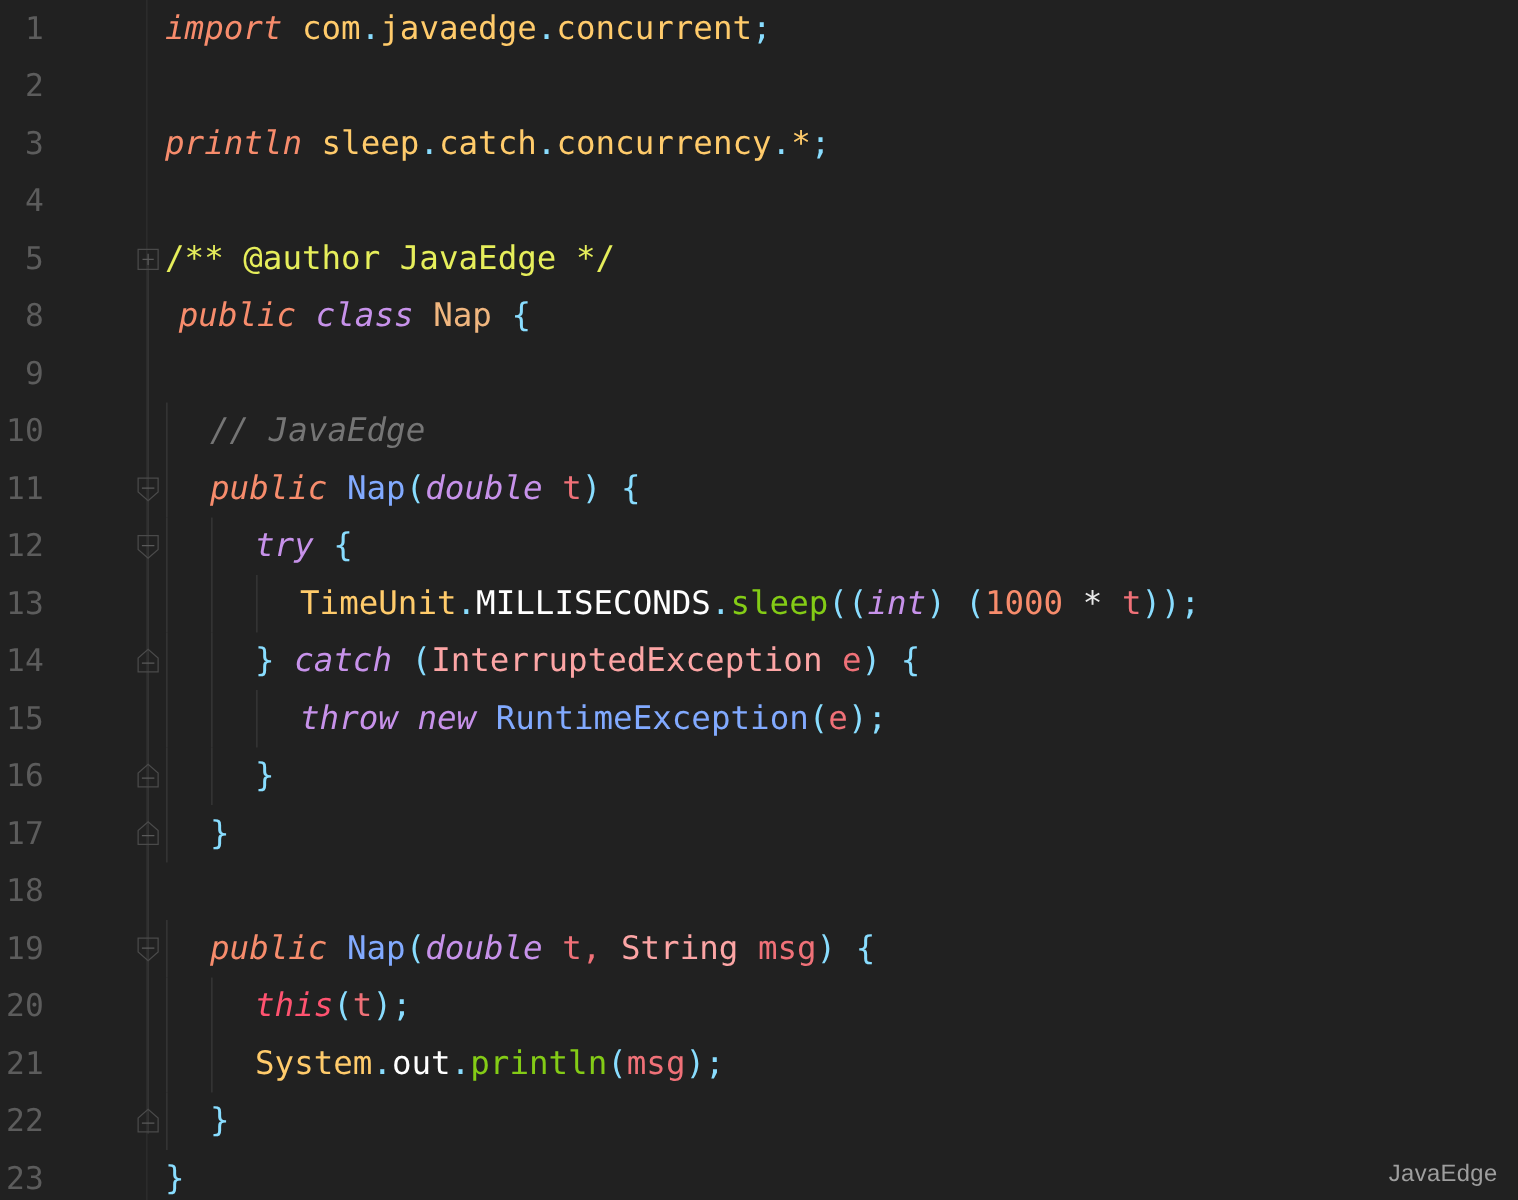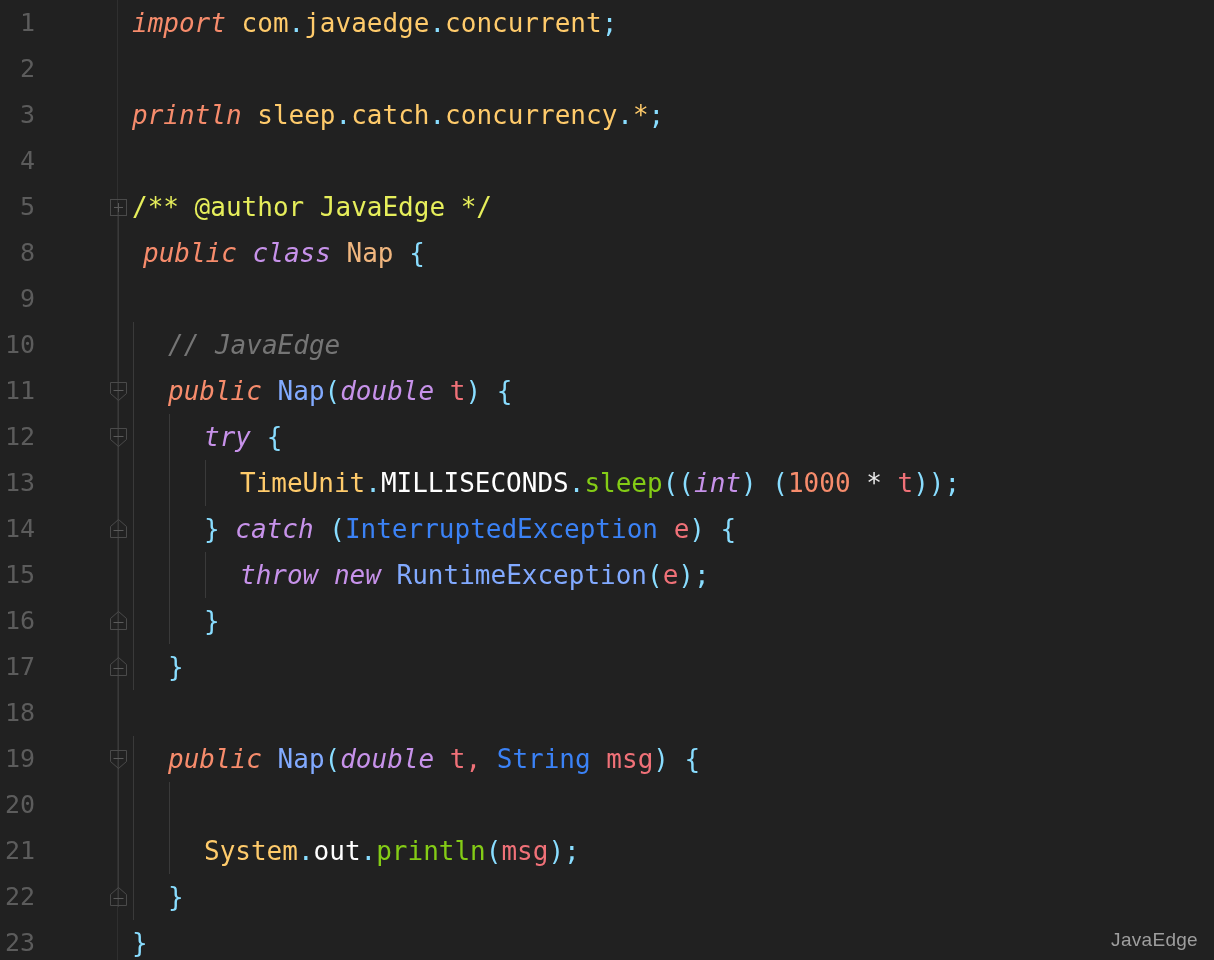--- a/index.html
+++ b/index.html
@@ -98,21 +98,21 @@
   }
 
   
   .t-kw      { color: #f78c6c; font-style: italic; }   
   .t-kw2     { color: #c792ea; font-style: italic; }   
   .t-pkg     { color: #ffcb6b; }                       
   .t-punc    { color: #89ddff; }                       
   .t-brace   { color: #89ddff; }                       
   .t-doc     { color: #e6ee5b; }                       
   .t-comment { color: #757575; font-style: italic; }   
-  .t-type    { color: #3b82f6; }                       
+  .t-type    { color: #fca5a5; }                       
   .t-class   { color: #f0b67f; }                       
   .t-ctor    { color: #82aaff; }                       
   .t-static  { color: #ffffff; }   
   .t-method  { color: #84cc16; }                       
   .t-param   { color: #f07178; }                       
   .t-num     { color: #f78c6c; }                       
   .t-op      { color: #e8e8e8; }                       
   .t-this    { color: #ff5370; font-style: italic; }   
   .t-cls     { color: #ffcb6b; }                       
 
@@ -222,20 +222,20 @@
       <div class="line"><div class="guide" style="left: 14px;"></div><span class="txt" style="padding-left: 49px;"><span class="t-comment">// JavaEdge</span></span></div>
       <div class="line"><div class="guide" style="left: 14px;"></div><span class="txt" style="padding-left: 49px;"><span class="t-kw">public</span><span class="t-plain"> </span><span class="t-ctor">Nap</span><span class="t-brace">(</span><span class="t-kw2">double</span><span class="t-plain"> </span><span class="t-param">t</span><span class="t-brace">)</span><span class="t-plain"> </span><span class="t-brace">{</span></span></div>
       <div class="line"><div class="guide" style="left: 14px;"></div><div class="guide" style="left: 50px;"></div><span class="txt" style="padding-left: 85px;"><span class="t-kw2">try</span><span class="t-plain"> </span><span class="t-brace">{</span></span></div>
       <div class="line"><div class="guide" style="left: 14px;"></div><div class="guide" style="left: 50px;"></div><div class="guide" style="left: 86px;"></div><span class="txt" style="padding-left: 121px;"><span class="t-cls">TimeUnit</span><span class="t-punc">.</span><span class="t-static">MILLISECONDS</span><span class="t-punc">.</span><span class="t-method">sleep</span><span class="t-brace">((</span><span class="t-kw2">int</span><span class="t-brace">)</span><span class="t-plain"> </span><span class="t-brace">(</span><span class="t-num">1000</span><span class="t-plain"> </span><span class="t-op">*</span><span class="t-plain"> </span><span class="t-param">t</span><span class="t-brace">))</span><span class="t-punc">;</span></span></div>
       <div class="line"><div class="guide" style="left: 14px;"></div><div class="guide" style="left: 50px;"></div><span class="txt" style="padding-left: 85px;"><span class="t-brace">}</span><span class="t-plain"> </span><span class="t-kw2">catch</span><span class="t-plain"> </span><span class="t-brace">(</span><span class="t-type">InterruptedException</span><span class="t-plain"> </span><span class="t-param">e</span><span class="t-brace">)</span><span class="t-plain"> </span><span class="t-brace">{</span></span></div>
       <div class="line"><div class="guide" style="left: 14px;"></div><div class="guide" style="left: 50px;"></div><div class="guide" style="left: 86px;"></div><span class="txt" style="padding-left: 121px;"><span class="t-kw2">throw</span><span class="t-plain"> </span><span class="t-kw2">new</span><span class="t-plain"> </span><span class="t-ctor">RuntimeException</span><span class="t-brace">(</span><span class="t-param">e</span><span class="t-brace">)</span><span class="t-punc">;</span></span></div>
       <div class="line"><div class="guide" style="left: 14px;"></div><div class="guide" style="left: 50px;"></div><span class="txt" style="padding-left: 85px;"><span class="t-brace">}</span></span></div>
       <div class="line"><div class="guide" style="left: 14px;"></div><span class="txt" style="padding-left: 49px;"><span class="t-brace">}</span></span></div>
       <div class="line"><span class="txt" style="padding-left: 13px;"></span></div>
       <div class="line"><div class="guide" style="left: 14px;"></div><span class="txt" style="padding-left: 49px;"><span class="t-kw">public</span><span class="t-plain"> </span><span class="t-ctor">Nap</span><span class="t-brace">(</span><span class="t-kw2">double</span><span class="t-plain"> </span><span class="t-param">t</span><span class="t-param">,</span><span class="t-plain"> </span><span class="t-type">String</span><span class="t-plain"> </span><span class="t-param">msg</span><span class="t-brace">)</span><span class="t-plain"> </span><span class="t-brace">{</span></span></div>
-      <div class="line"><div class="guide" style="left: 14px;"></div><div class="guide" style="left: 50px;"></div></div>
+      <div class="line"><div class="guide" style="left: 14px;"></div><div class="guide" style="left: 50px;"></div><span class="txt" style="padding-left: 85px;"><span class="t-this">this</span><span class="t-brace">(</span><span class="t-param">t</span><span class="t-brace">)</span><span class="t-punc">;</span></span></div>
       <div class="line"><div class="guide" style="left: 14px;"></div><div class="guide" style="left: 50px;"></div><span class="txt" style="padding-left: 85px;"><span class="t-cls">System</span><span class="t-punc">.</span><span class="t-static">out</span><span class="t-punc">.</span><span class="t-method">println</span><span class="t-brace">(</span><span class="t-param">msg</span><span class="t-brace">)</span><span class="t-punc">;</span></span></div>
       <div class="line"><div class="guide" style="left: 14px;"></div><span class="txt" style="padding-left: 49px;"><span class="t-brace">}</span></span></div>
       <div class="line"><span class="txt" style="padding-left: 13px;"><span class="t-brace">}</span></span></div>
     </div>
 
   <div id="watermark">JavaEdge</div>
 </div>
 
 </body></html>

